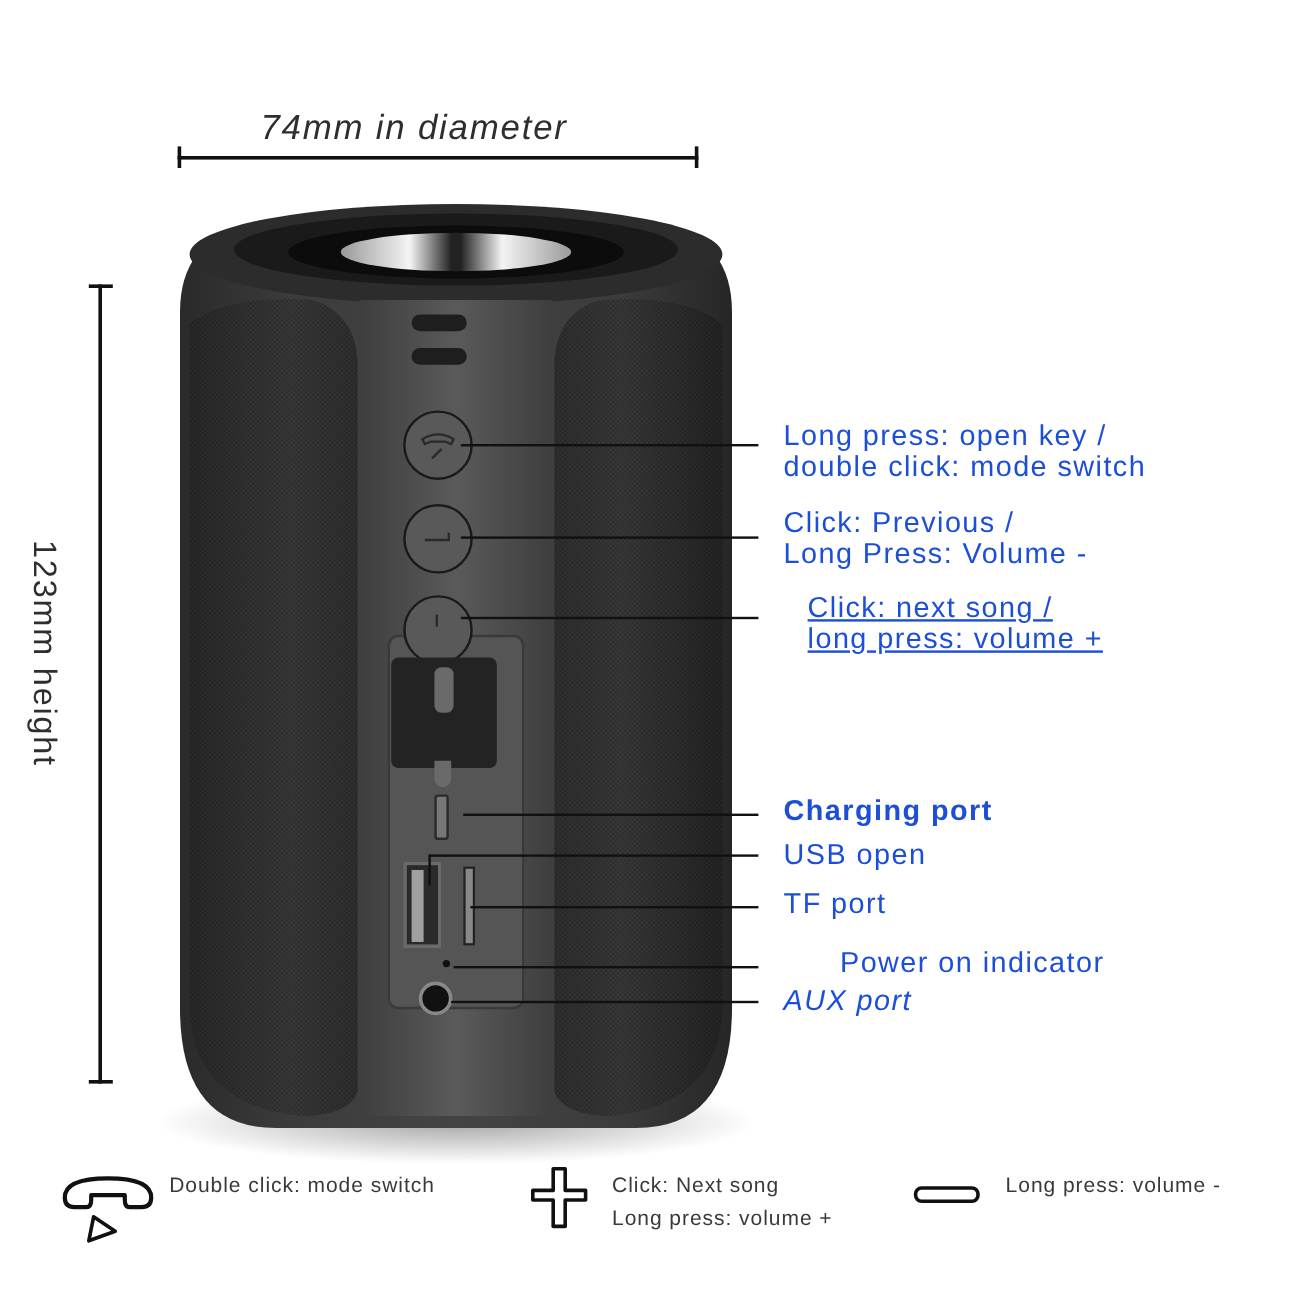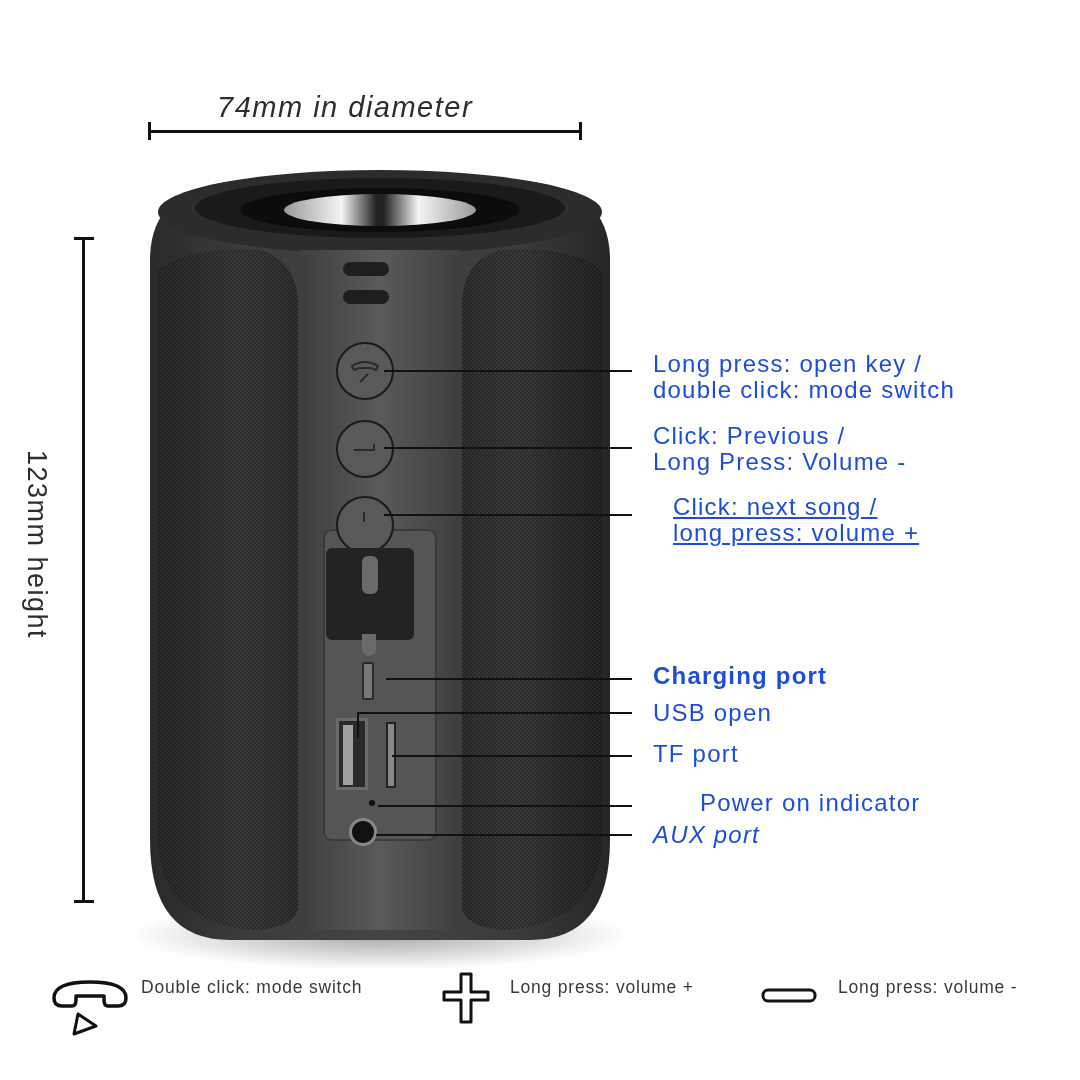--- a/index.html
+++ b/index.html
@@ -165,20 +165,21 @@
 <div class="legend-text" style="left:141px; top:973px;">
   <div>Double click: mode switch</div>
 </div>
 
 <div class="abs" style="left:438px; top:970px;">
   <svg width="56" height="56" viewBox="0 0 56 56">
     <path d="M23,4 L33,4 L33,22 L50,22 L50,30 L33,30 L33,52 L23,52 L23,30 L6,30 L6,22 L23,22 Z" fill="none" stroke="#111" stroke-width="3" stroke-linejoin="round"></path>
   </svg>
 </div>
 <div class="legend-text" style="left:510px; top:973px;">
+  <div>Click: Next song</div>
   <div>Long press: volume +</div>
 </div>
 
 <div class="abs" style="left:760px; top:986px;">
   <svg width="58" height="20" viewBox="0 0 58 20">
     <rect x="3" y="4" width="52" height="11" rx="5" fill="none" stroke="#111" stroke-width="3"></rect>
   </svg>
 </div>
 <div class="legend-text" style="left:838px; top:973px;">
   <div>Long press: volume -</div>

